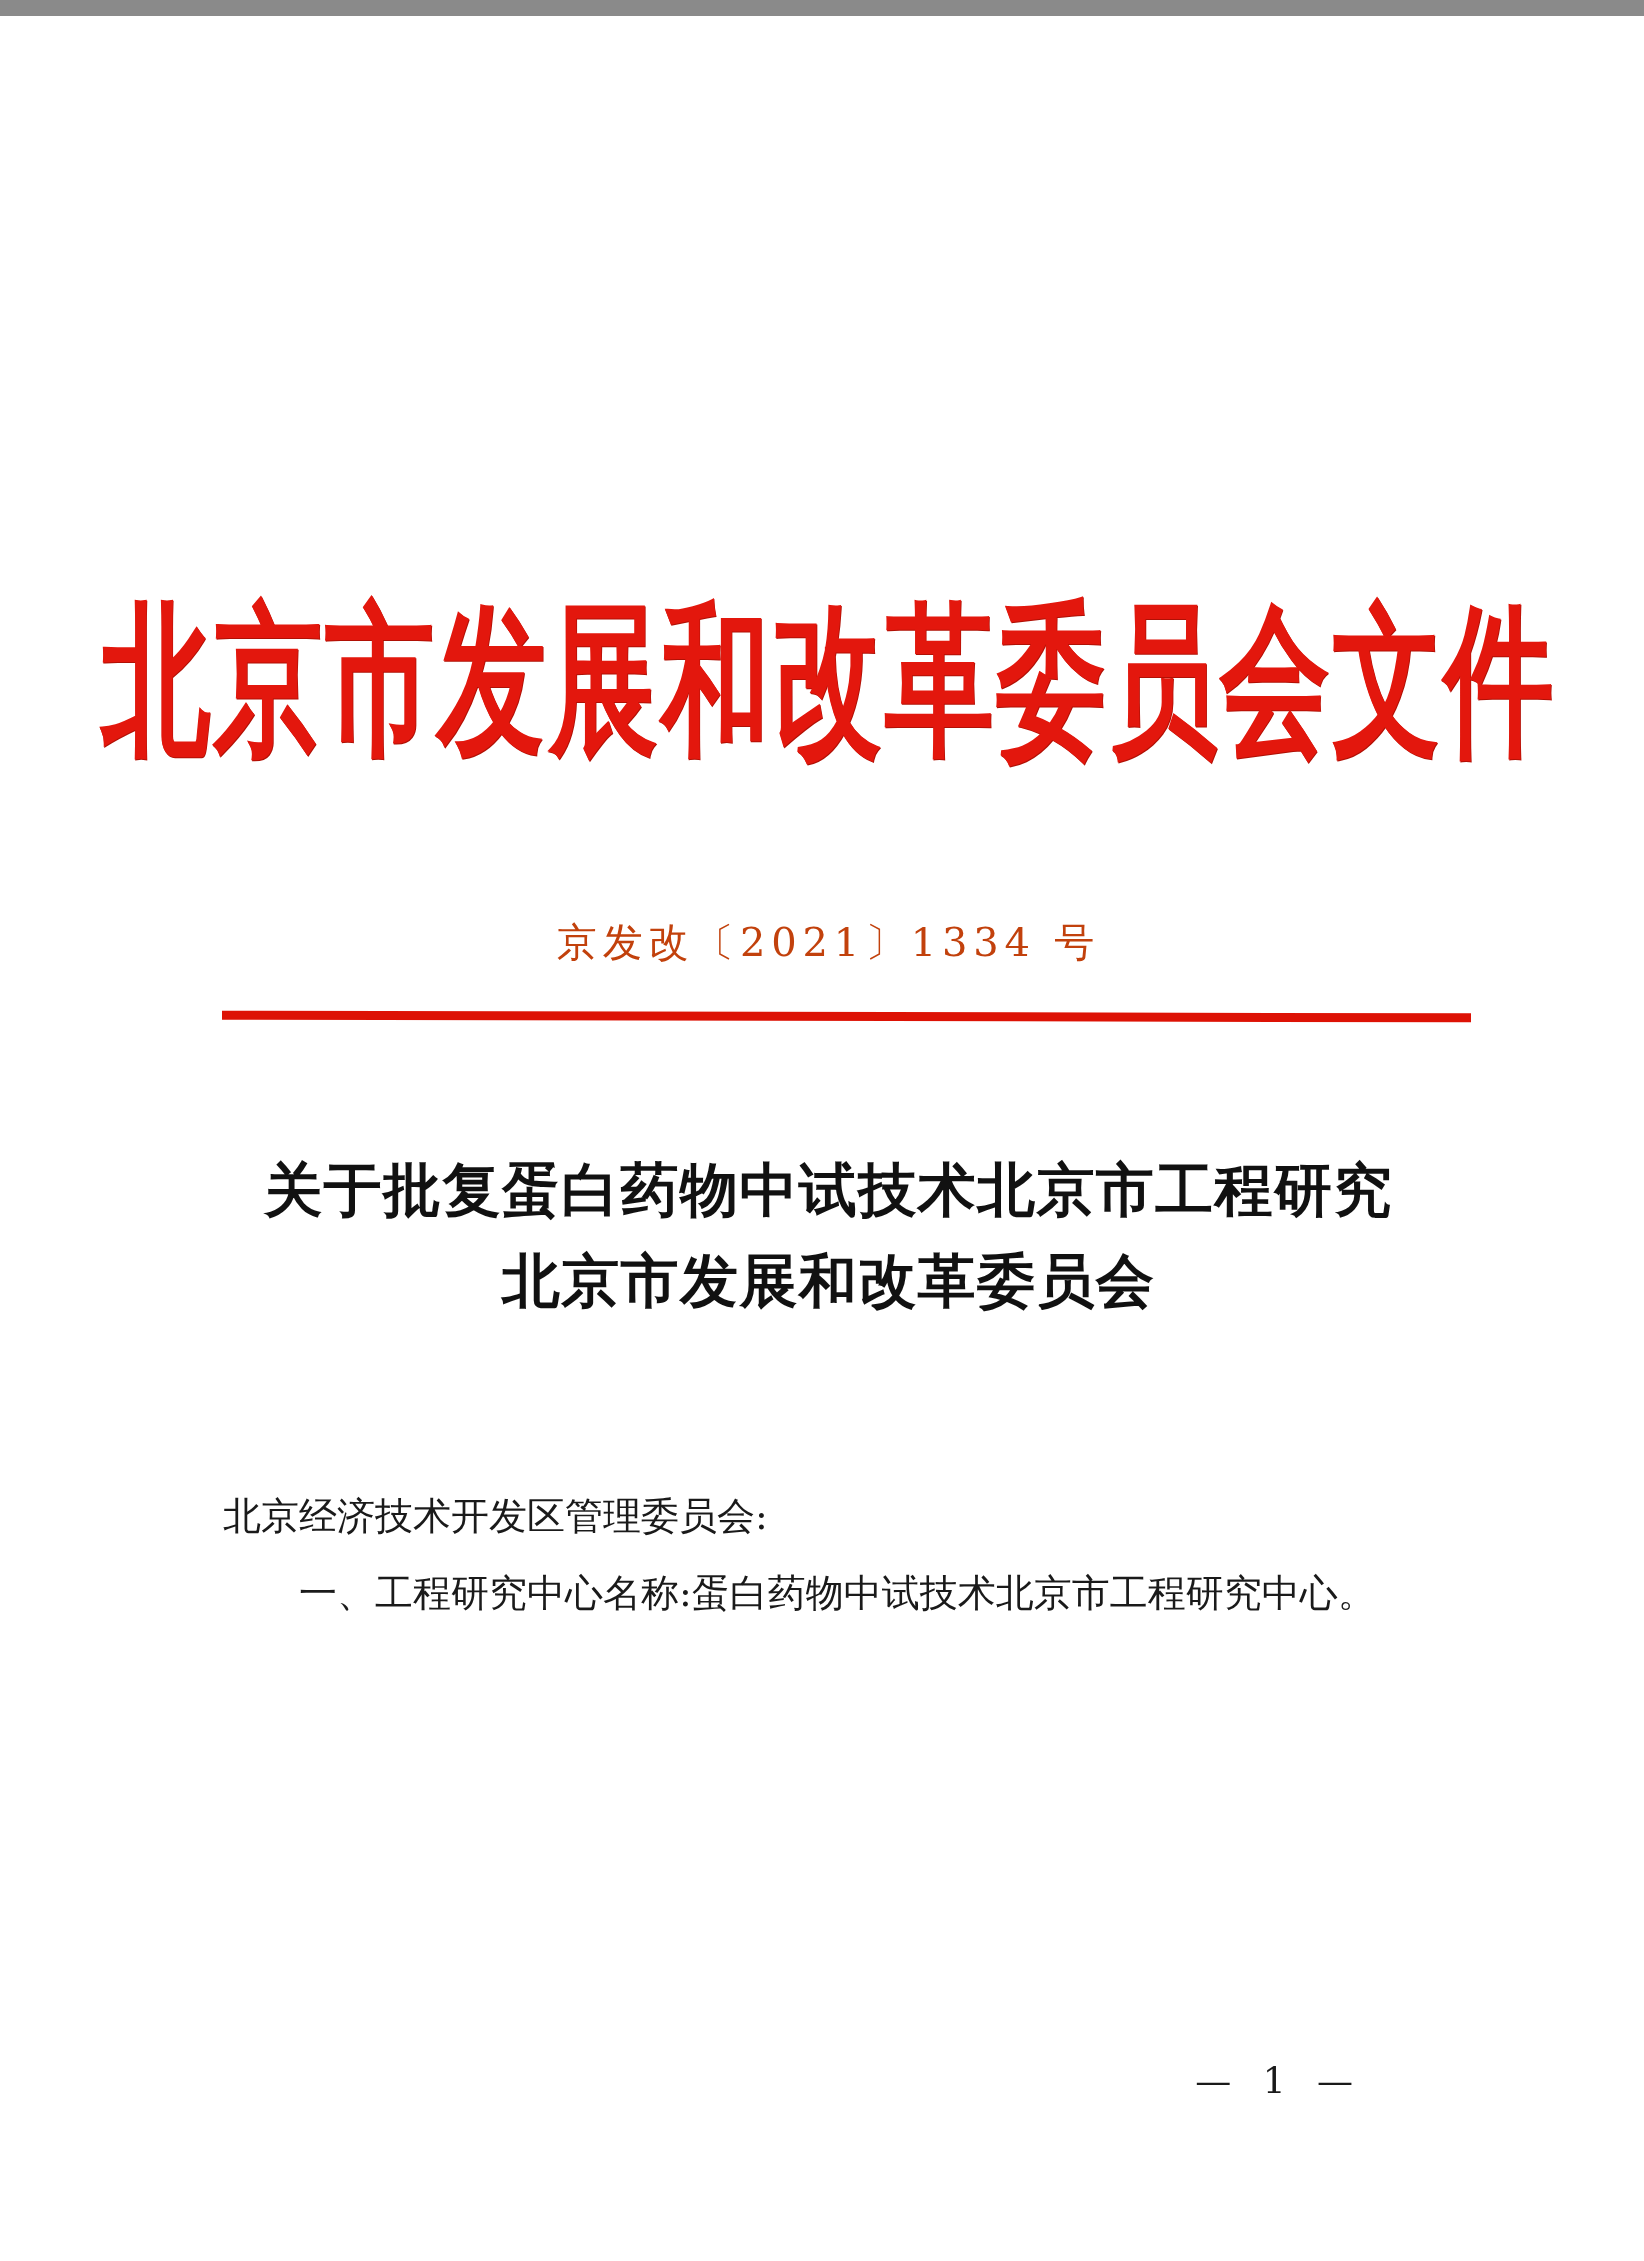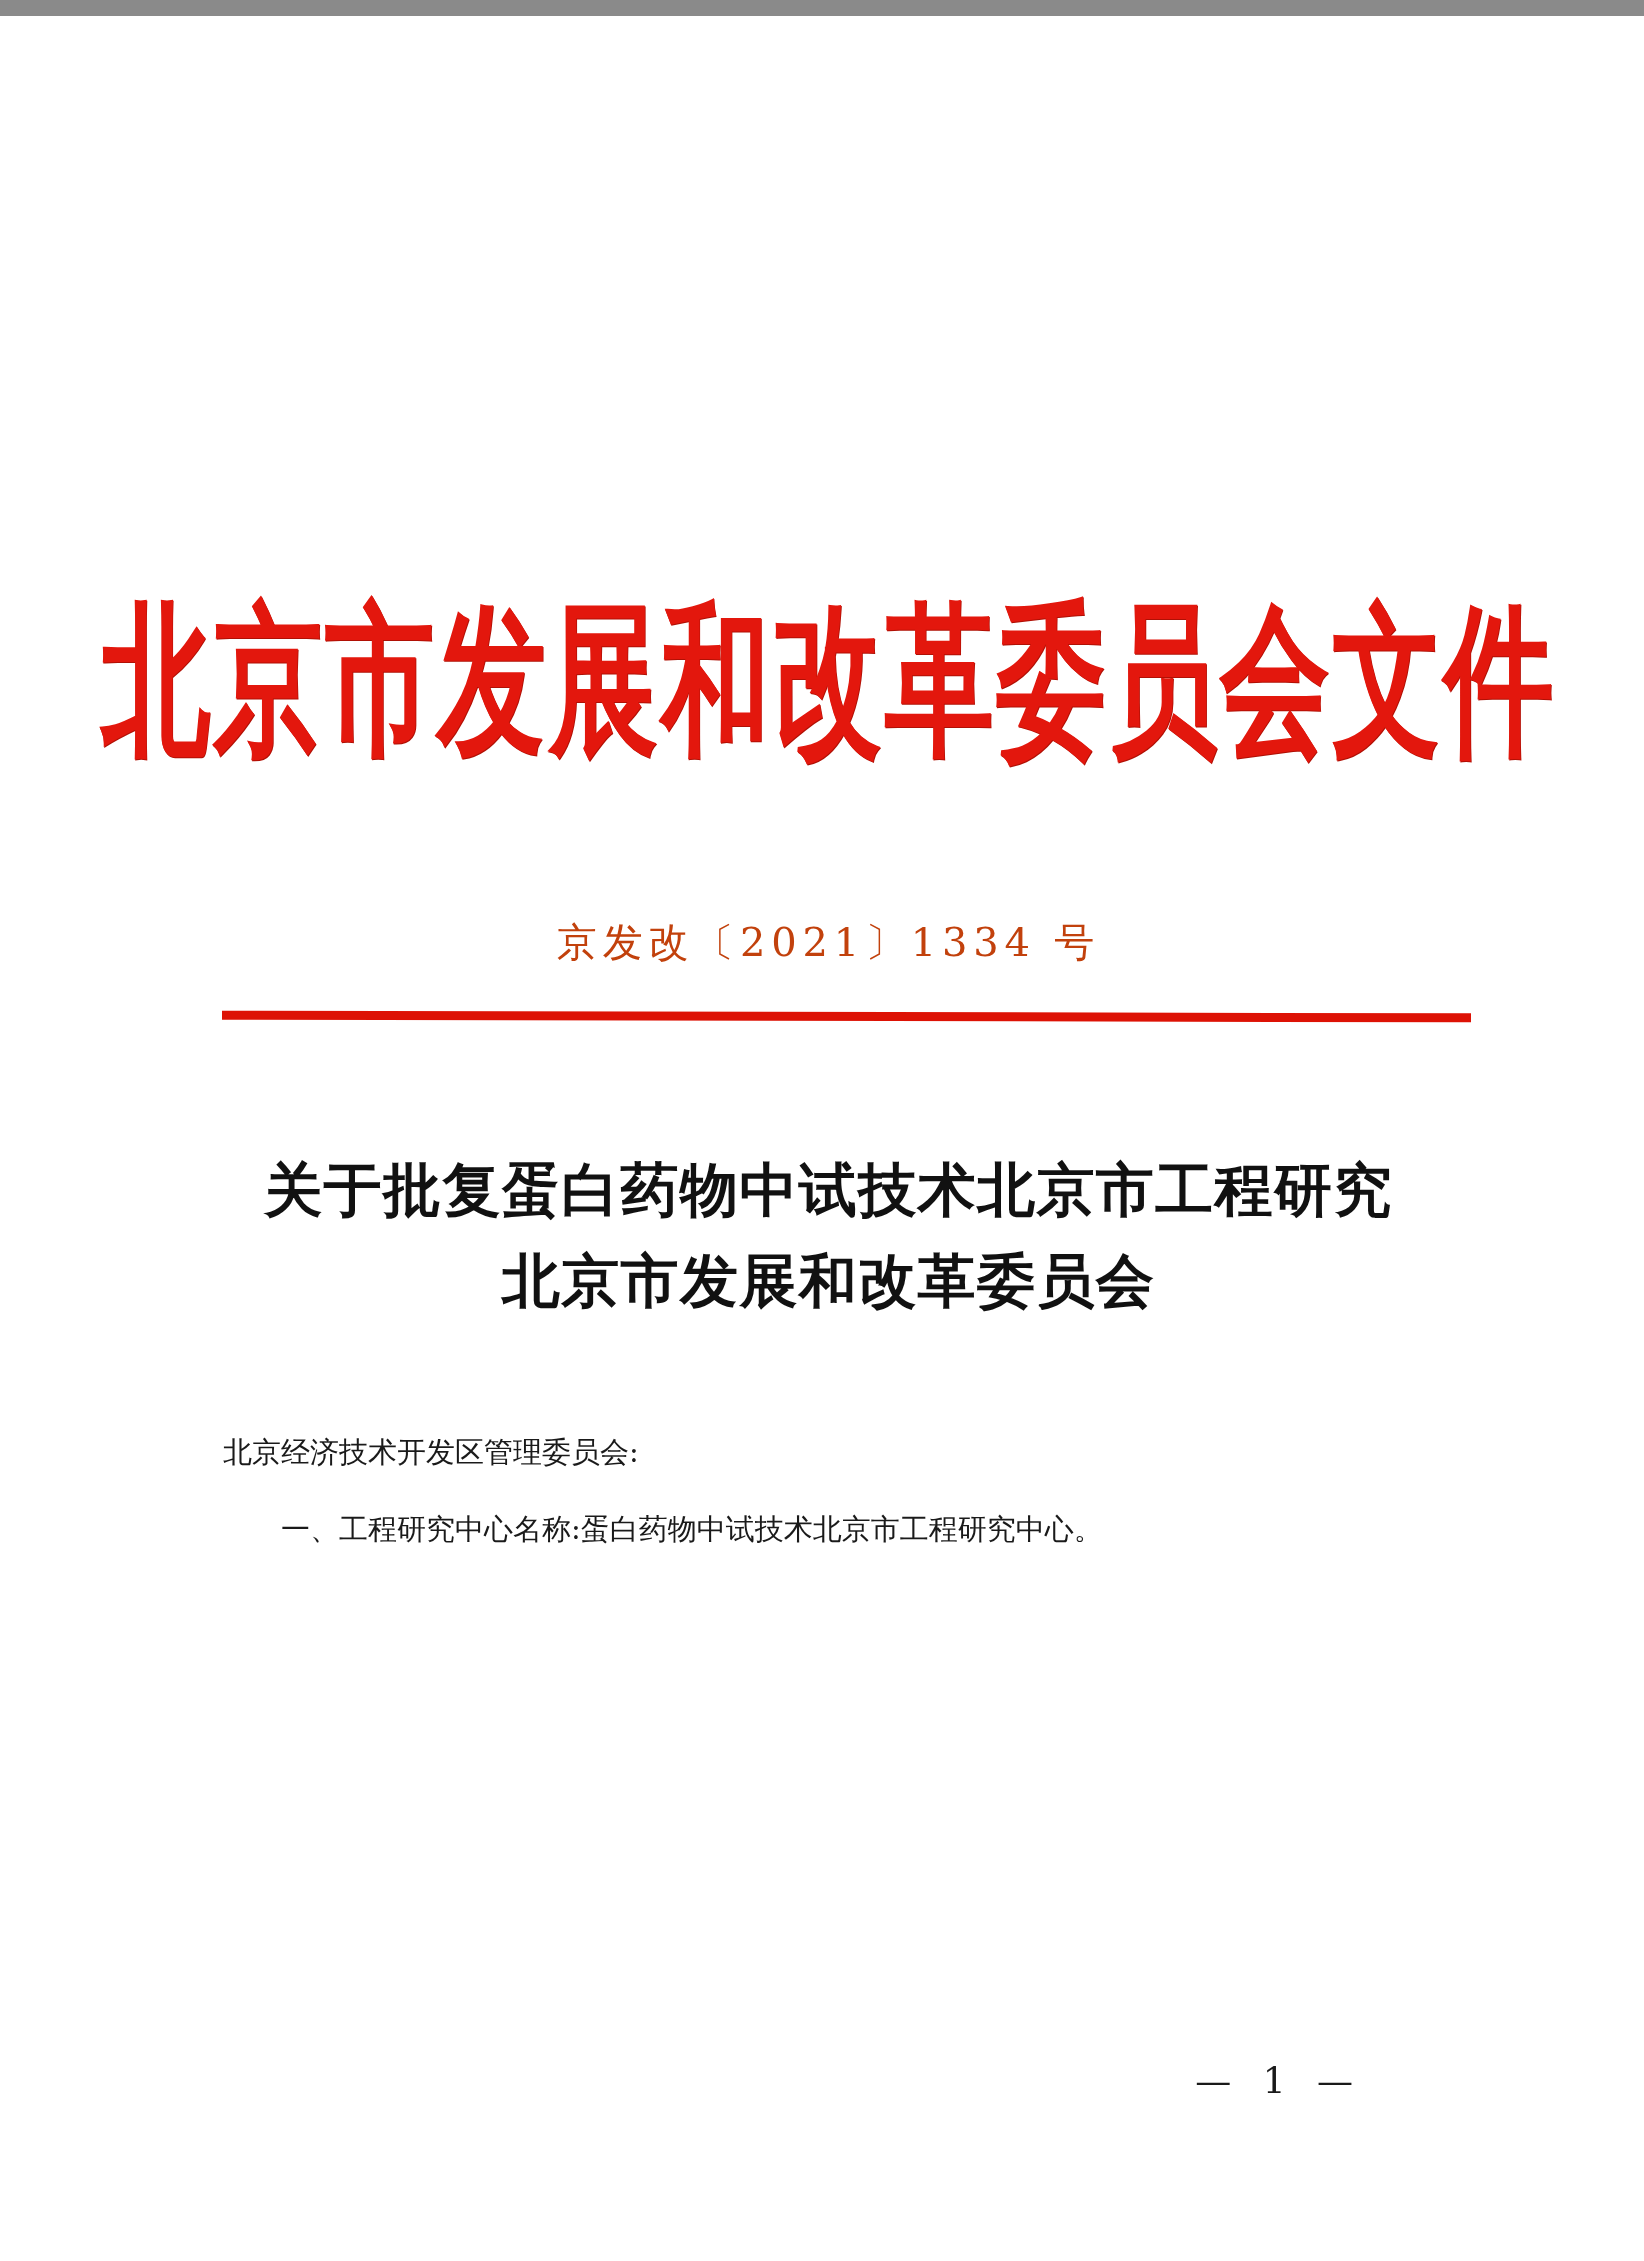--- a/index.html
+++ b/index.html
@@ -69,24 +69,24 @@
     font-weight: bold;
     font-size: 58px;
     line-height: 91px;
     color: #111111;
     letter-spacing: 1.4px;
   }
 
   
   .content {
     position: absolute;
-    top: 1398px;
+    top: 1462px;
     left: 223px;
     width: 1247px;
-    font-size: 29px;
+    font-size: 38px;
     line-height: 77px;
     color: #1a1a1a;
     text-align: justify;
   }
   .recipient {
     margin: 0;
   }
   .content p.para {
     margin: 0;
     text-indent: 2em;

